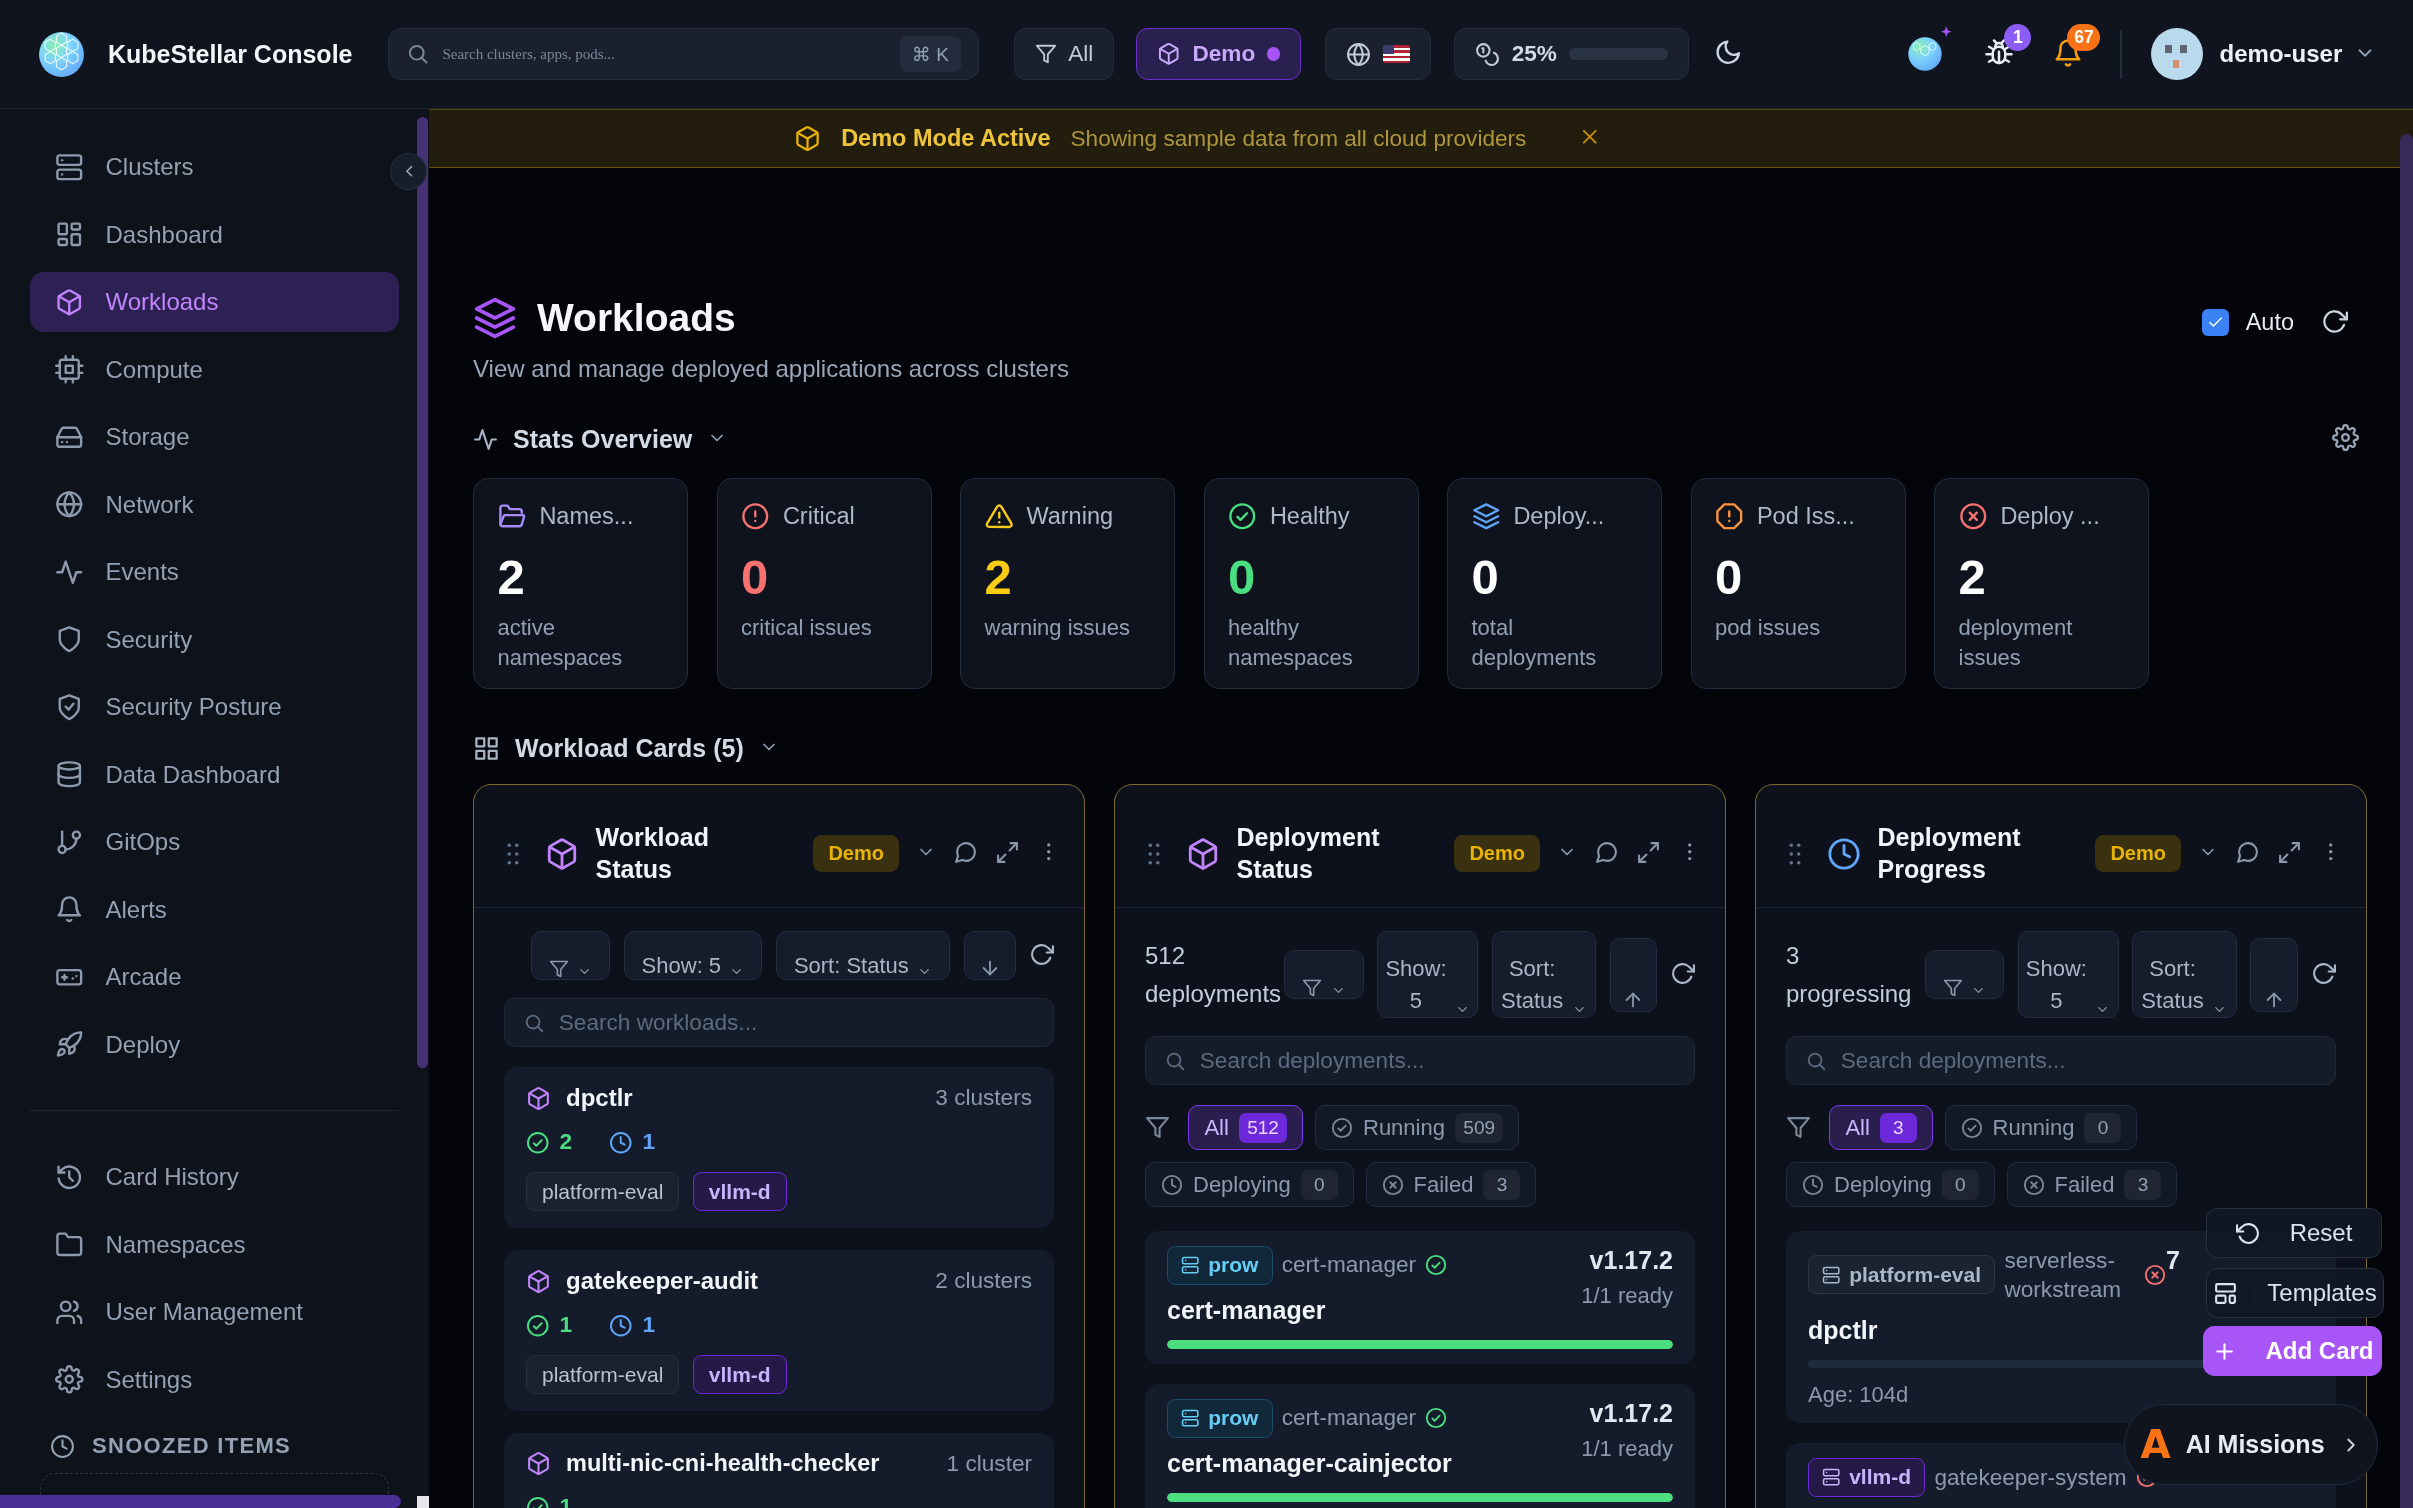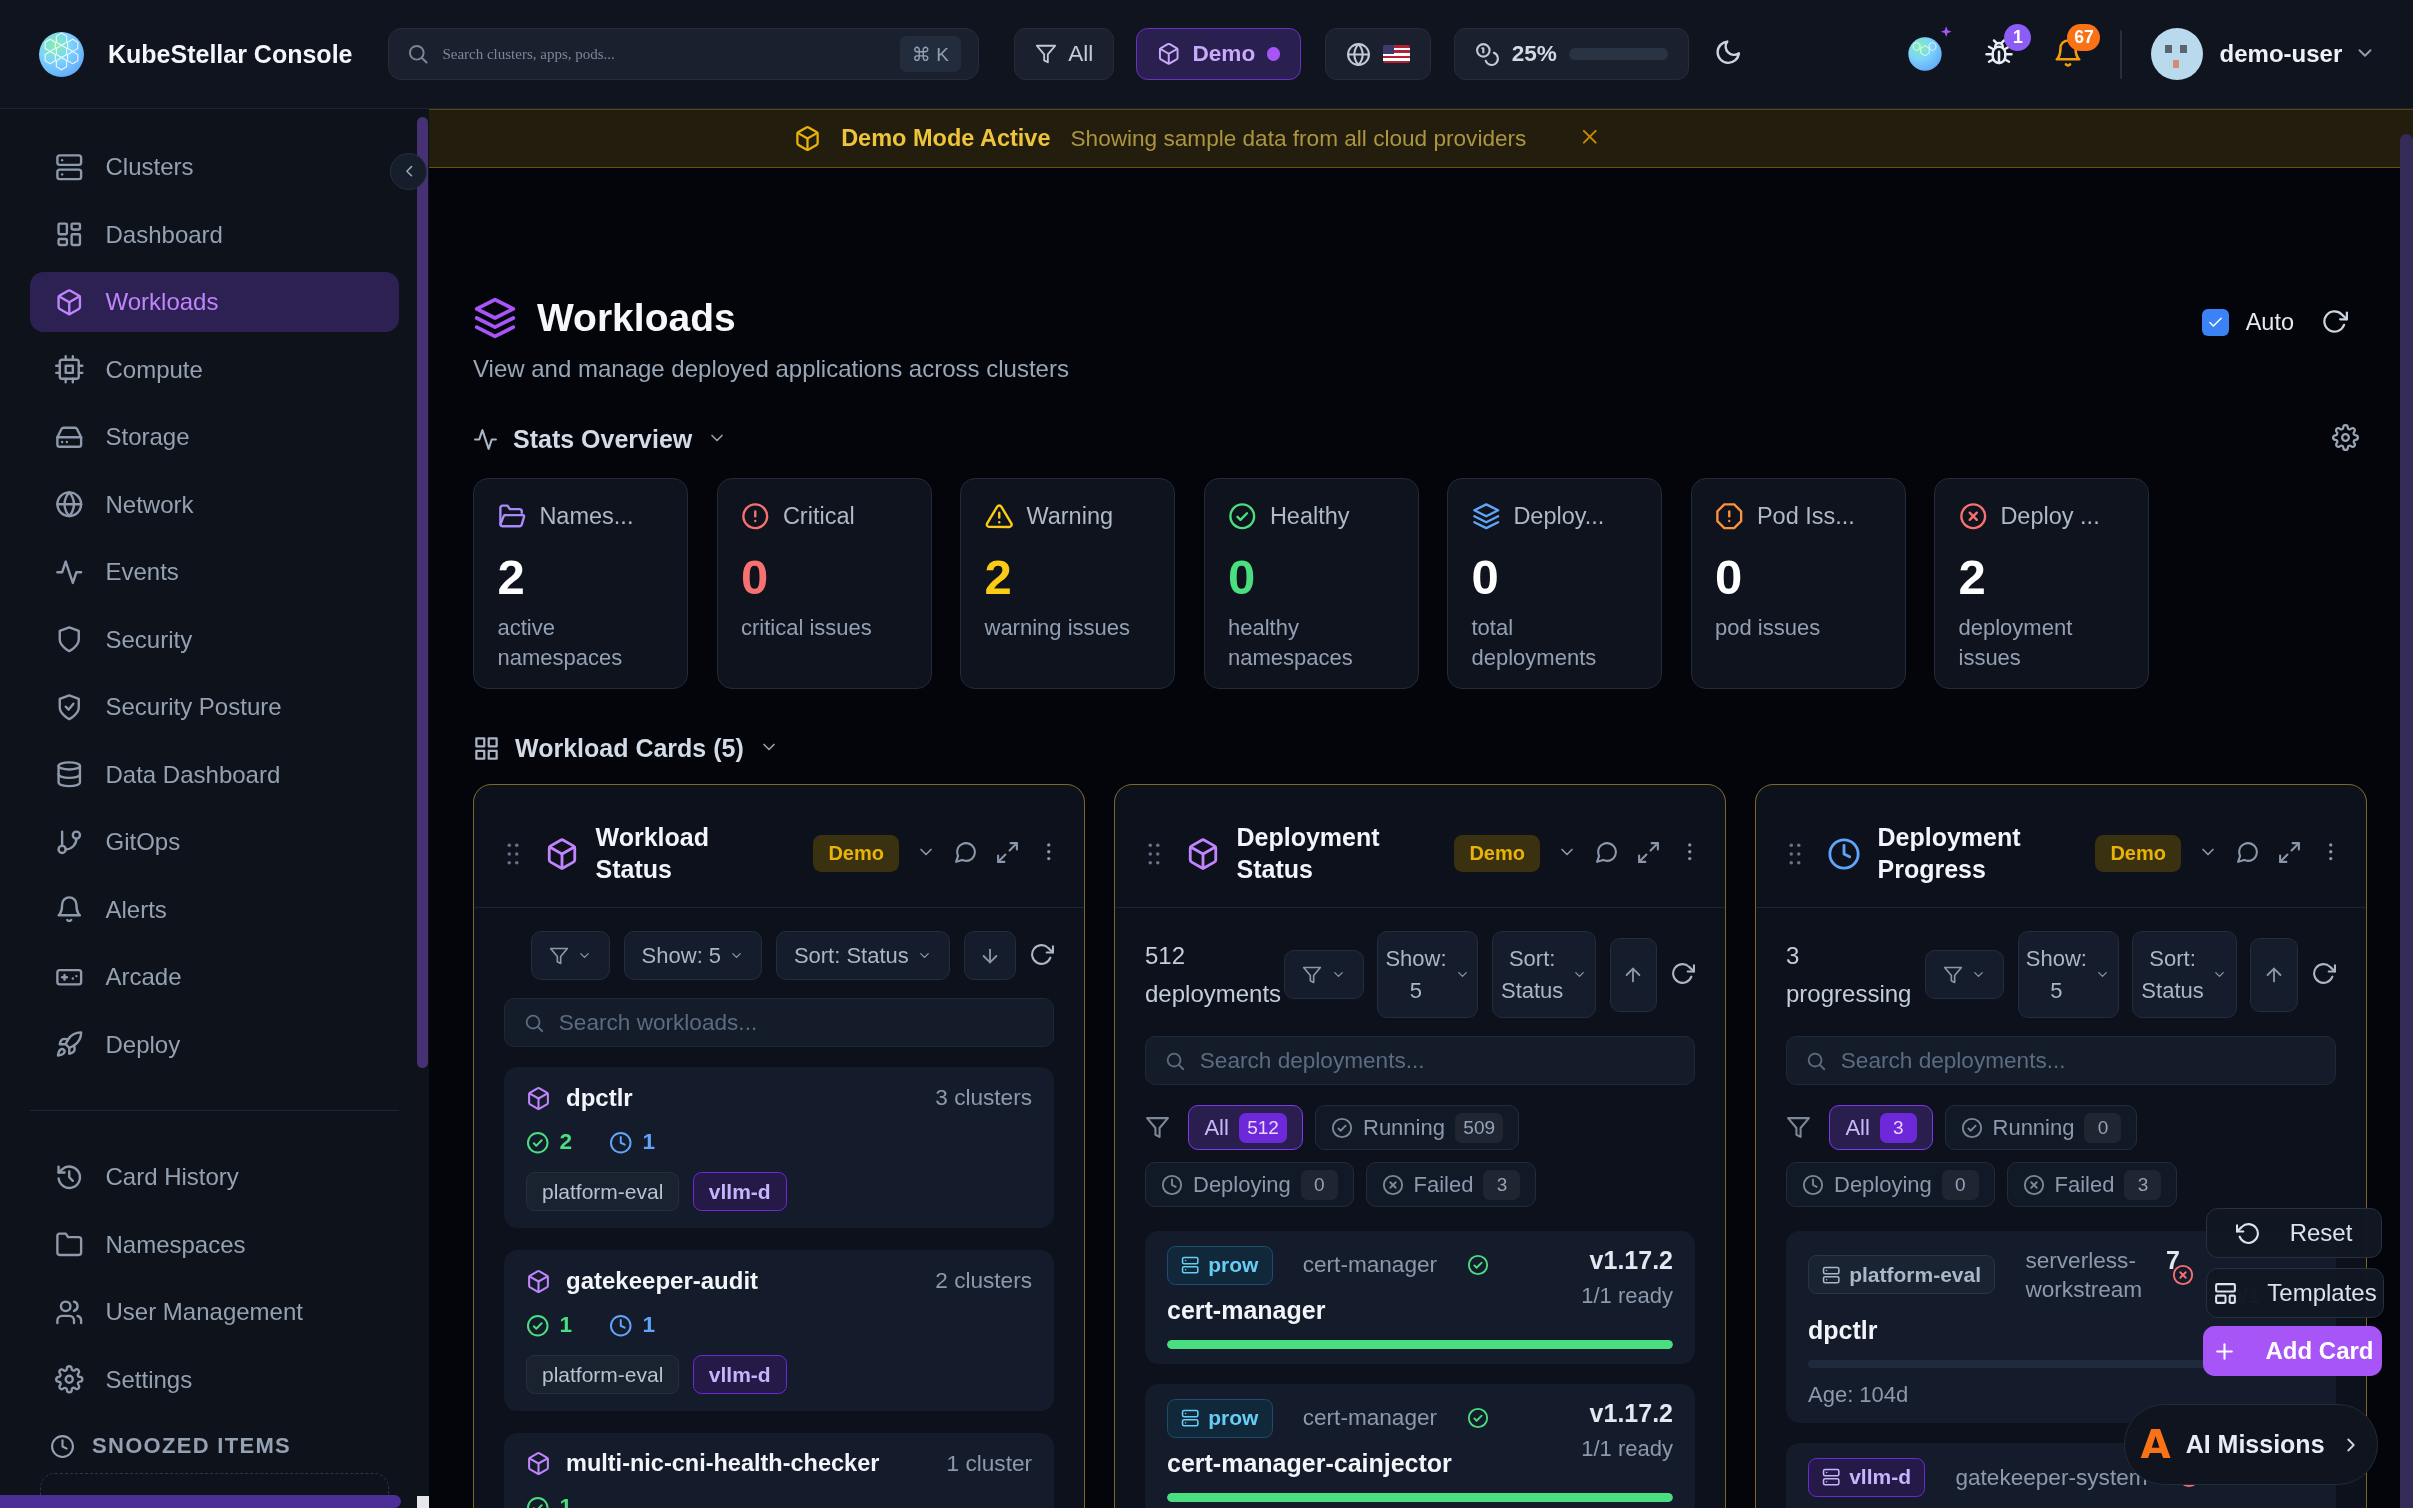--- a/index.html
+++ b/index.html
@@ -117,21 +117,21 @@
   .wc-icon { color:#c084fc; }
   .wc-icon.blue { color:#60a5fa; }
   .wc-title { font-size:25px; font-weight:bold; color:#f2f5f9; line-height:1.25; width:180px; }
   .demo-badge { margin-left:auto; background:#3a3110; color:#eab308; font-size:20px; font-weight:600;
     border-radius:8.4px; padding:6.7px 15px; cursor:pointer; border:none; }
   .hd-ic { color:#8b97ab; background:none; border:none; cursor:pointer; }
   .wc-body { padding:23.5px 30px 0 30px; display:flex; flex-direction:column; }
 
   .ctl-row { display:flex; align-items:center; justify-content:flex-end; gap:13.4px; margin-bottom:18.4px; }
   .ctl { background:#151c2b; border:0.8px solid #232d3e; border-radius:10px; color:#aab6c6; font-size:22px;
-    display:flex; align-items:center; justify-content:center; gap:8.4px; cursor:pointer; font-family:inherit; }
+    display:flex; align-items:flex-end; justify-content:center; gap:8.4px; cursor:pointer; font-family:inherit; }
   .ctl .ic { color:#8b97ab; }
   .ctl.h58 { height:49px; padding:0 17px; }
   .ctl.tall { height:87px; width:101px; text-align:center; line-height:1.45; padding:0 8.4px; }
   .ctl.tall.sort { width:111px; }
   .ctl.sq { width:52px; height:49px; padding:0; }
   .ctl.sq.tall2 { height:74px; }
   .count-txt { margin-right:auto; font-size:24px; color:#c3cedb; line-height:1.55; width:126px; }
   .iconbtn { background:none; border:none; color:#aab6c6; cursor:pointer; }
 
   .searchbox { height:49px; background:#141b29; border:0.8px solid #1f2837; border-radius:10px;
@@ -158,21 +158,21 @@
   .cnt-green { display:flex; align-items:center; gap:10px; color:#4ade80; }
   .cnt-blue { display:flex; align-items:center; gap:10px; color:#60a5fa; }
   .wi-tags { display:flex; gap:13.4px; margin-top:17px; }
   .tag { height:39px; border-radius:8.4px; display:inline-flex; align-items:center; padding:0 15px; font-size:21px; }
   .tag.gray { background:#1a2230; border:0.8px solid #252f40; color:#b6c2d2; }
   .tag.purple { background:#251a47; border:0.8px solid #6d28d9; color:#c4b5fd; font-weight:bold; }
 
   .d-item { background:#141b2a; border-radius:13.4px; padding:15px 22px; margin-bottom:20px; }
   .d-top { display:flex; justify-content:space-between; }
   .d-left { min-width:0; }
-  .d-meta { display:flex; align-items:center; gap:30px; }
+  .d-meta { display:flex; align-items:center; gap:9px; }
   .env { height:39px; border-radius:8.4px; padding:0 13.4px; display:inline-flex; align-items:center; gap:8.4px;
     font-size:21px; font-weight:bold; white-space:nowrap; }
   .env.cyan { background:#10283a; border:0.8px solid #1c4f6e; color:#67cdf4; }
   .env.gray { background:#1a2332; border:0.8px solid #2a3546; color:#aab7c8; }
   .env.purple { background:#251a47; border:0.8px solid #6d28d9; color:#c4b5fd; }
   .d-ns { font-size:22.6px; color:#8c99ad; line-height:1.3; }
   .ok-ic { color:#4ade80; } .fail-ic { color:#f87171; }
   .d-name { font-size:25px; font-weight:bold; color:#f2f5f9; margin-top:11.7px; }
   .d-right { text-align:right; flex:none; }
   .d-ver { font-size:25px; font-weight:bold; color:#e2e8f0; }

